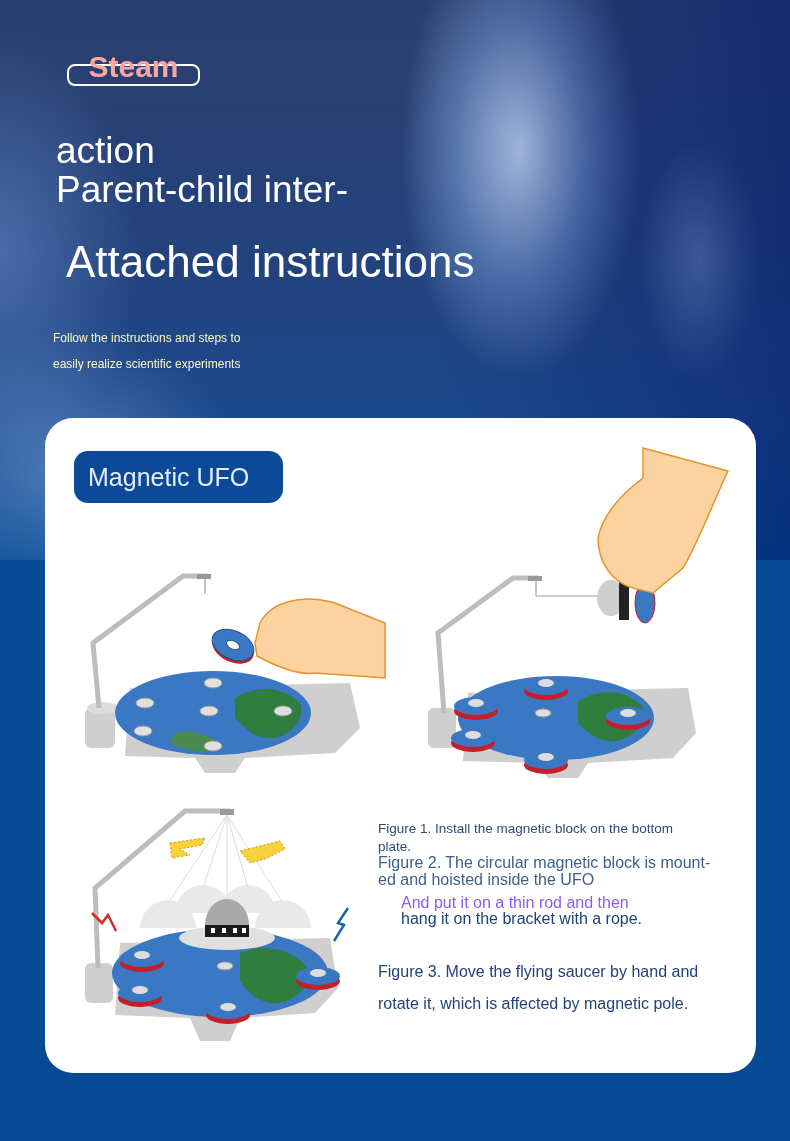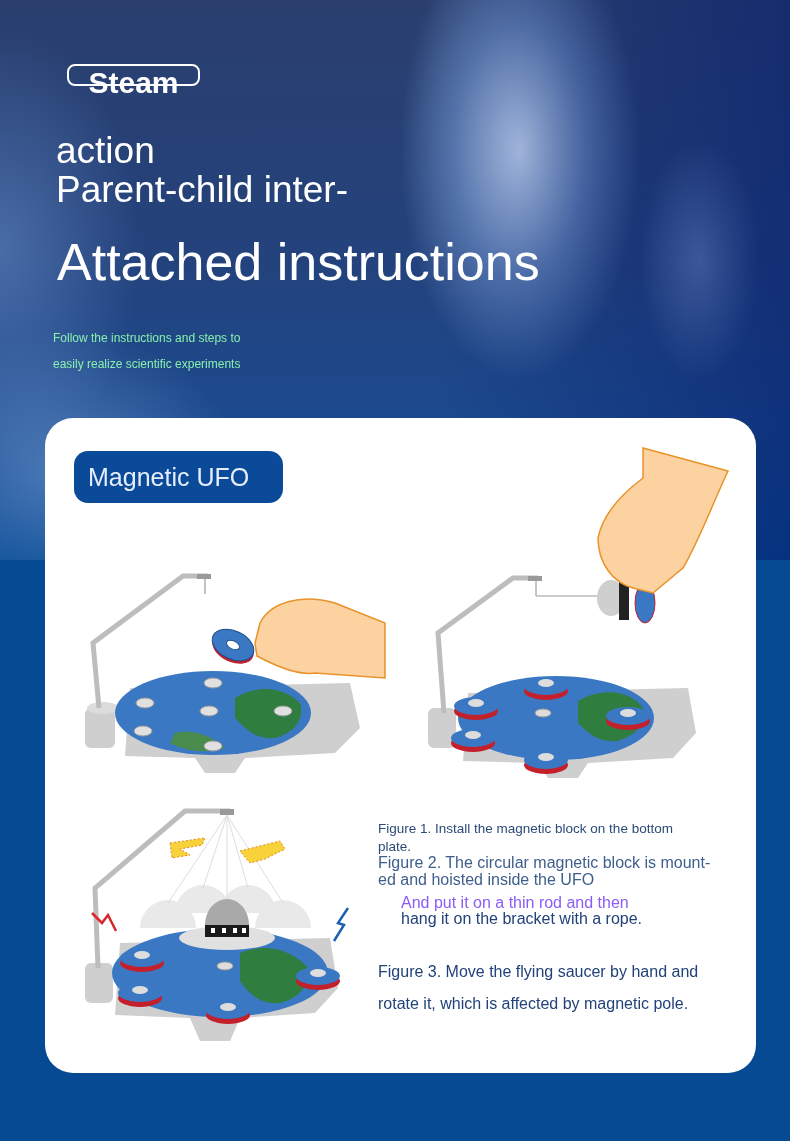--- a/index.html
+++ b/index.html
@@ -17,33 +17,33 @@
       radial-gradient(ellipse 140px 220px at 0px 250px, rgba(110,150,210,0.5) 0%, rgba(30,60,120,0) 100%),
       linear-gradient(180deg, #2a3f6e 0%, #24427c 45%, #1c4a8e 75%, #064a94 100%);
   }
   .hero::after {
     content:""; position:absolute; left:0; top:0; right:0; bottom:0;
     background: linear-gradient(90deg, rgba(10,30,90,0) 55%, rgba(5,30,110,0.55) 100%);
   }
   .steam-badge {
     position:absolute; left:67px; top:64px; width:133px; height:22px;
     border:2px solid #ffffff; border-radius:8px; box-sizing:border-box;
-    display:flex; align-items:flex-start; justify-content:center;
-    color:#ffffff; font-weight:bold; font-size:30px; z-index:2;
+    display:flex; align-items:flex-end; justify-content:center;
+    color:#fca5a5; font-weight:bold; font-size:30px; z-index:2;
   }
   .title1 {
     position:absolute; left:56px; top:131px; width:330px;
     color:#ffffff; font-size:37px; line-height:39px; z-index:2;
   }
   .title2 {
-    position:absolute; left:57px; top:240px;
-    color:#ffffff; font-size:52px; line-height:44px; z-index:2; white-space:nowrap;
+    position:absolute; left:66px; top:240px;
+    color:#ffffff; font-size:44px; line-height:44px; z-index:2; white-space:nowrap;
   }
   .sub {
-    position:absolute; left:53px; color:#86efac; font-size:12px; z-index:2; white-space:nowrap;
+    position:absolute; left:53px; color:#fef9c3; font-size:12px; z-index:2; white-space:nowrap;
   }
   .card {
     position:absolute; left:45px; top:418px; width:711px; height:655px;
     background:#ffffff; border-radius:28px; z-index:3;
   }
   .pill {
     position:absolute; left:29px; top:33px; width:209px; height:52px;
     background:#0b4a99; border-radius:14px;
     display:flex; align-items:center; padding-left:14px; box-sizing:border-box;
     color:#e6eefb; font-size:25px;

